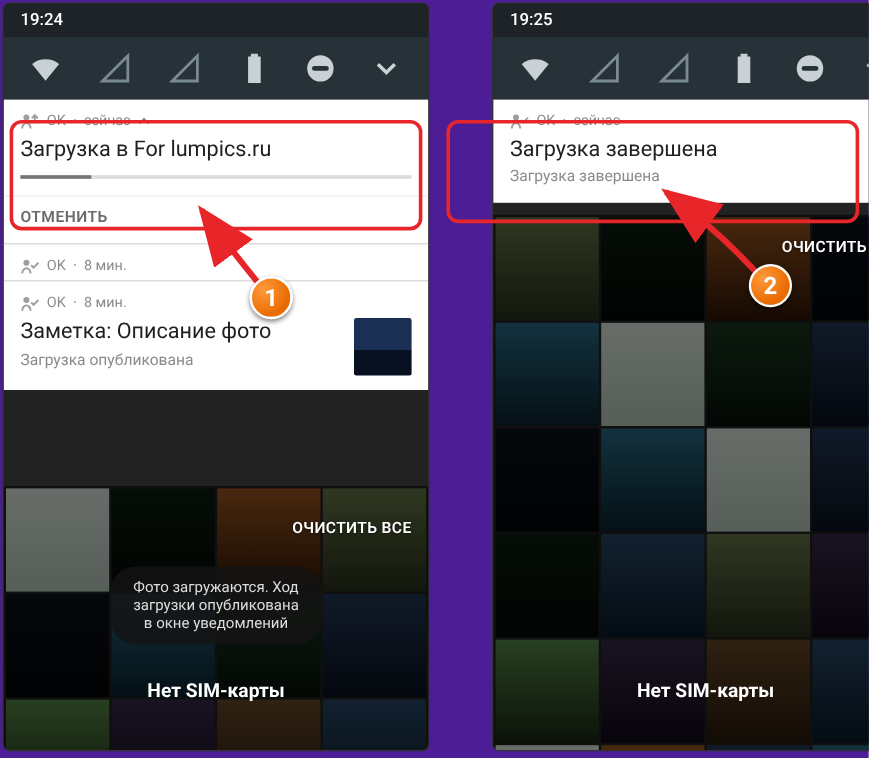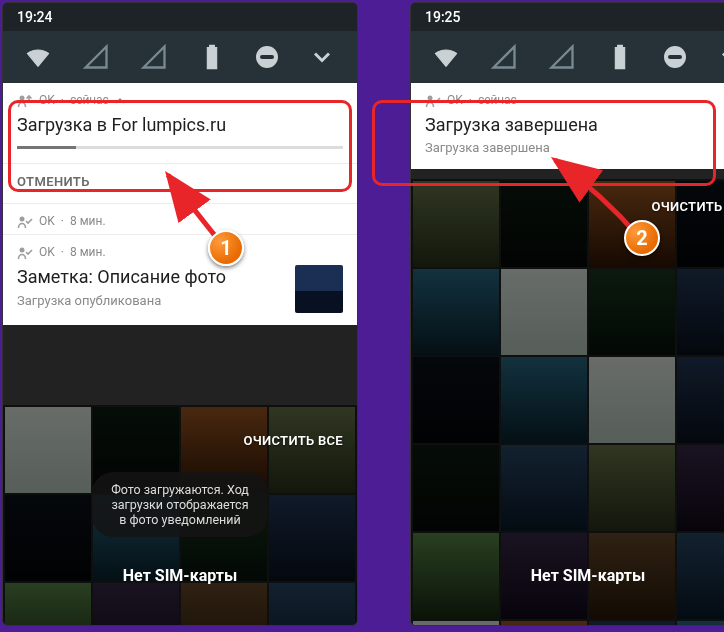--- a/index.html
+++ b/index.html
@@ -217,21 +217,21 @@
       <div class="txt">
         <div class="notif-title">Заметка: Описание фото</div>
         <div class="notif-sub">Загрузка опубликована</div>
       </div>
       <div class="thumb mountain"></div>
     </div>
   </div>
 
   <span class="clear-all" style="top:430px">ОЧИСТИТЬ ВСЕ</span>
 
-  <div class="toast" style="bottom:88px">Фото загружаются. Ход загрузки отображается в фото уведомлений</div>
+  <div class="toast" style="bottom:88px">Фото загружаются. Ход загрузки опубликована в окне уведомлений</div>
   <div class="no-sim" style="bottom:40px">Нет SIM-карты</div>
 </div>
 
 <div class="phone right">
   <div class="status-bar">
     <span>19:25</span>
   </div>
   <div class="qs">
     <svg class="qs-icon" viewBox="0 0 24 24">
           <path d="M12 20l9-11c-5-4-13-4-18 0l9 11z"></path>

